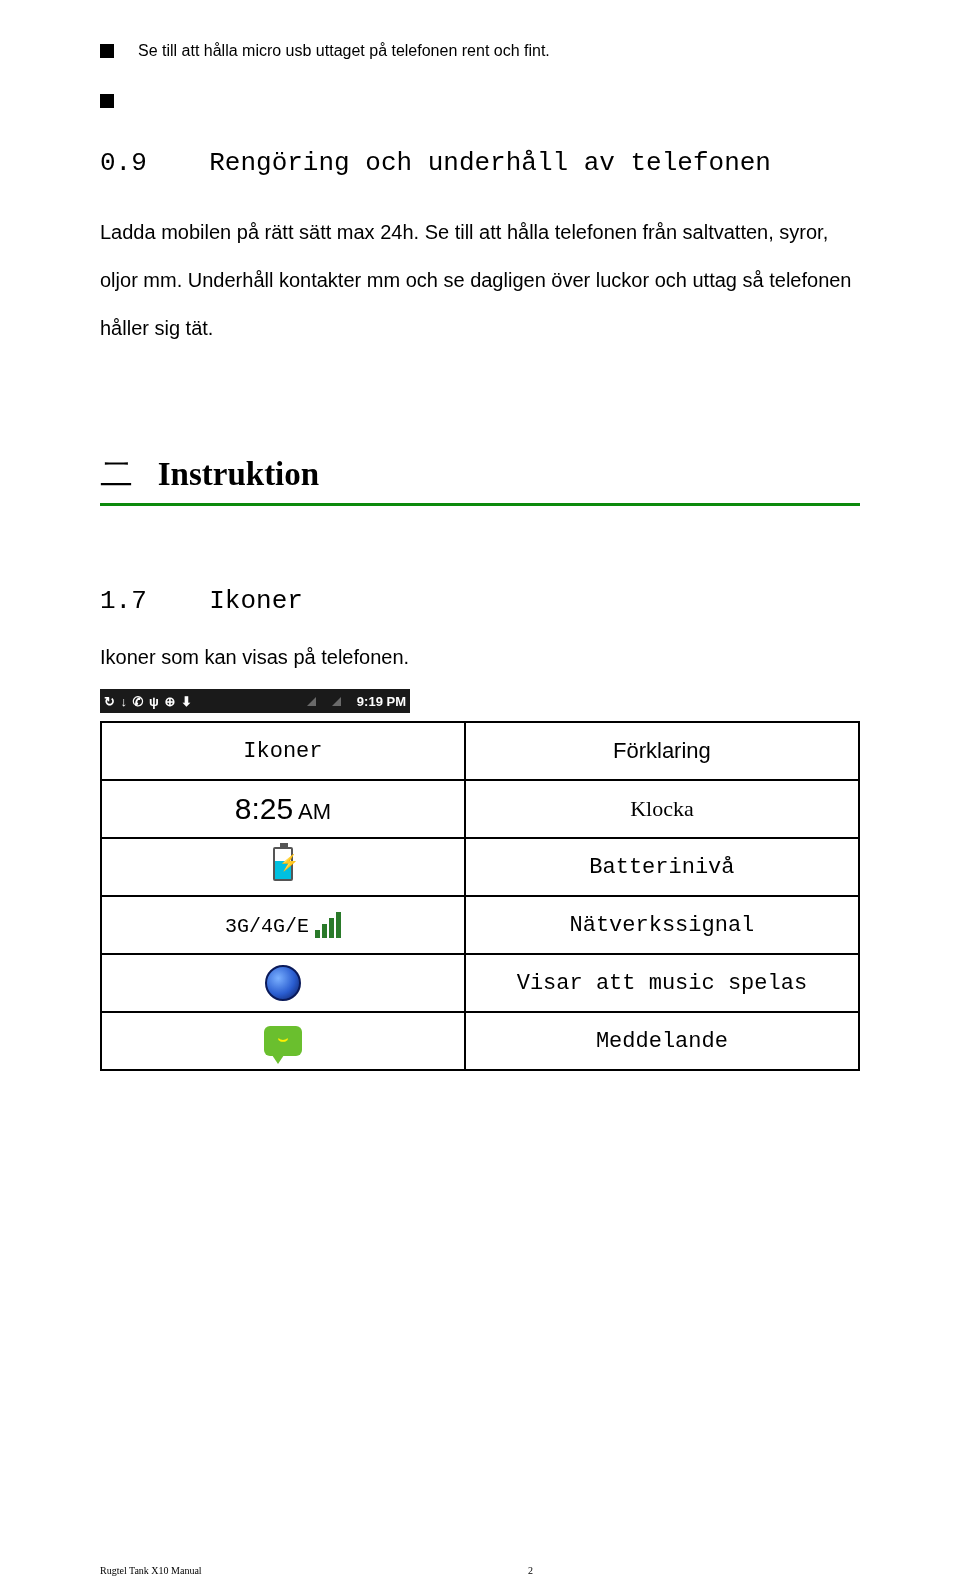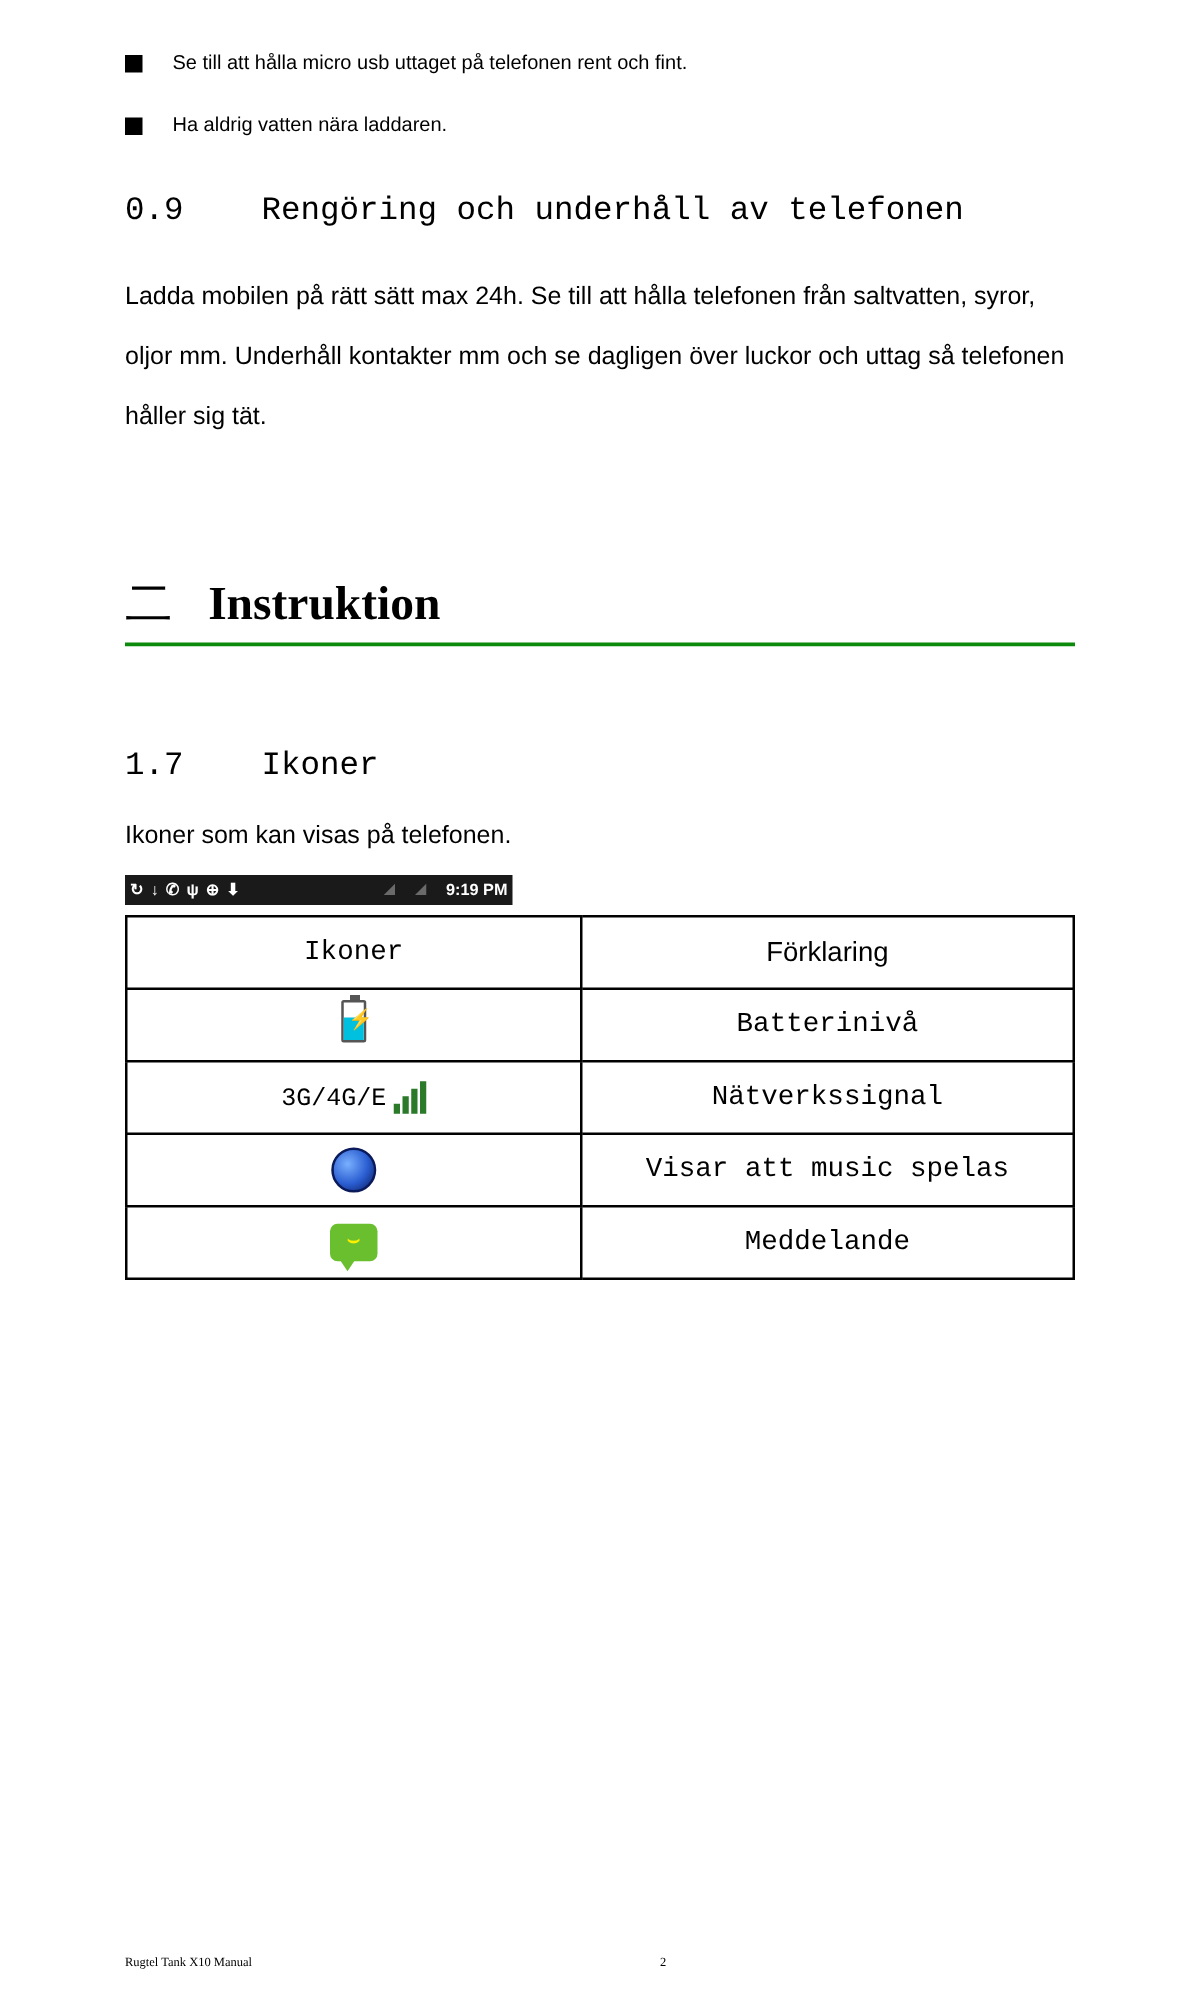--- a/index.html
+++ b/index.html
@@ -35,21 +35,21 @@
     font-size: 26px;
     margin-bottom: 30px;
   }
   .body-para {
     font-size: 20px;
     line-height: 2.4;
     margin-bottom: 100px;
   }
   .big-heading {
     font-family: Georgia, "Times New Roman", serif;
-    font-size: 38px;
+    font-size: 33px;
     font-weight: bold;
     border-bottom: 3px solid #0c8a0c;
     padding-bottom: 6px;
     margin-bottom: 80px;
   }
   .big-heading-prefix {
     font-family: "SimSun", "MS Mincho", serif;
     font-weight: normal;
   }
   .sub-section {
@@ -181,21 +181,20 @@
 </head>
 <body>
 
 <div class="bullet-list">
   <div class="bullet-item">
     <div class="bullet-marker"></div>
     <div class="bullet-text">Se till att hålla micro usb uttaget på telefonen rent och fint.</div>
   </div>
   <div class="bullet-item">
     <div class="bullet-marker"></div>
-    <div class="bullet-text">Ha aldrig vatten nära laddaren.</div>
   </div>
 </div>
 
 <div class="section-header">
   <span>0.9</span>
   <span>&nbsp;&nbsp;</span>
   <span>Rengöring och underhåll av telefonen</span>
 </div>
 
 <p class="body-para">Ladda mobilen på rätt sätt max 24h. Se till att hålla telefonen från saltvatten, syror, oljor mm. Underhåll kontakter mm och se dagligen över luckor och uttag så telefonen håller sig tät.</p>
@@ -223,20 +222,27 @@
   </div>
 </div>
 
 <table class="icon-table">
   <tbody>
       <tr>
     <td class="cell-mono">Ikoner</td>
     <td>Förklaring</td>
   </tr>
 
+  <tr>
+    <td class="icon-cell">
+      <span class="clock-txt">8:25</span>
+      <span class="clock-ampm">AM</span>
+    </td>
+    <td class="cell-small-serif">Klocka</td>
+  </tr>
 
 
   <tr>
     <td class="icon-cell">
       <span class="battery-icon">
         <span class="battery-fill"></span>
         <span class="battery-bolt">⚡</span>
       </span>
     </td>
     <td class="cell-desc">Batterinivå</td>

